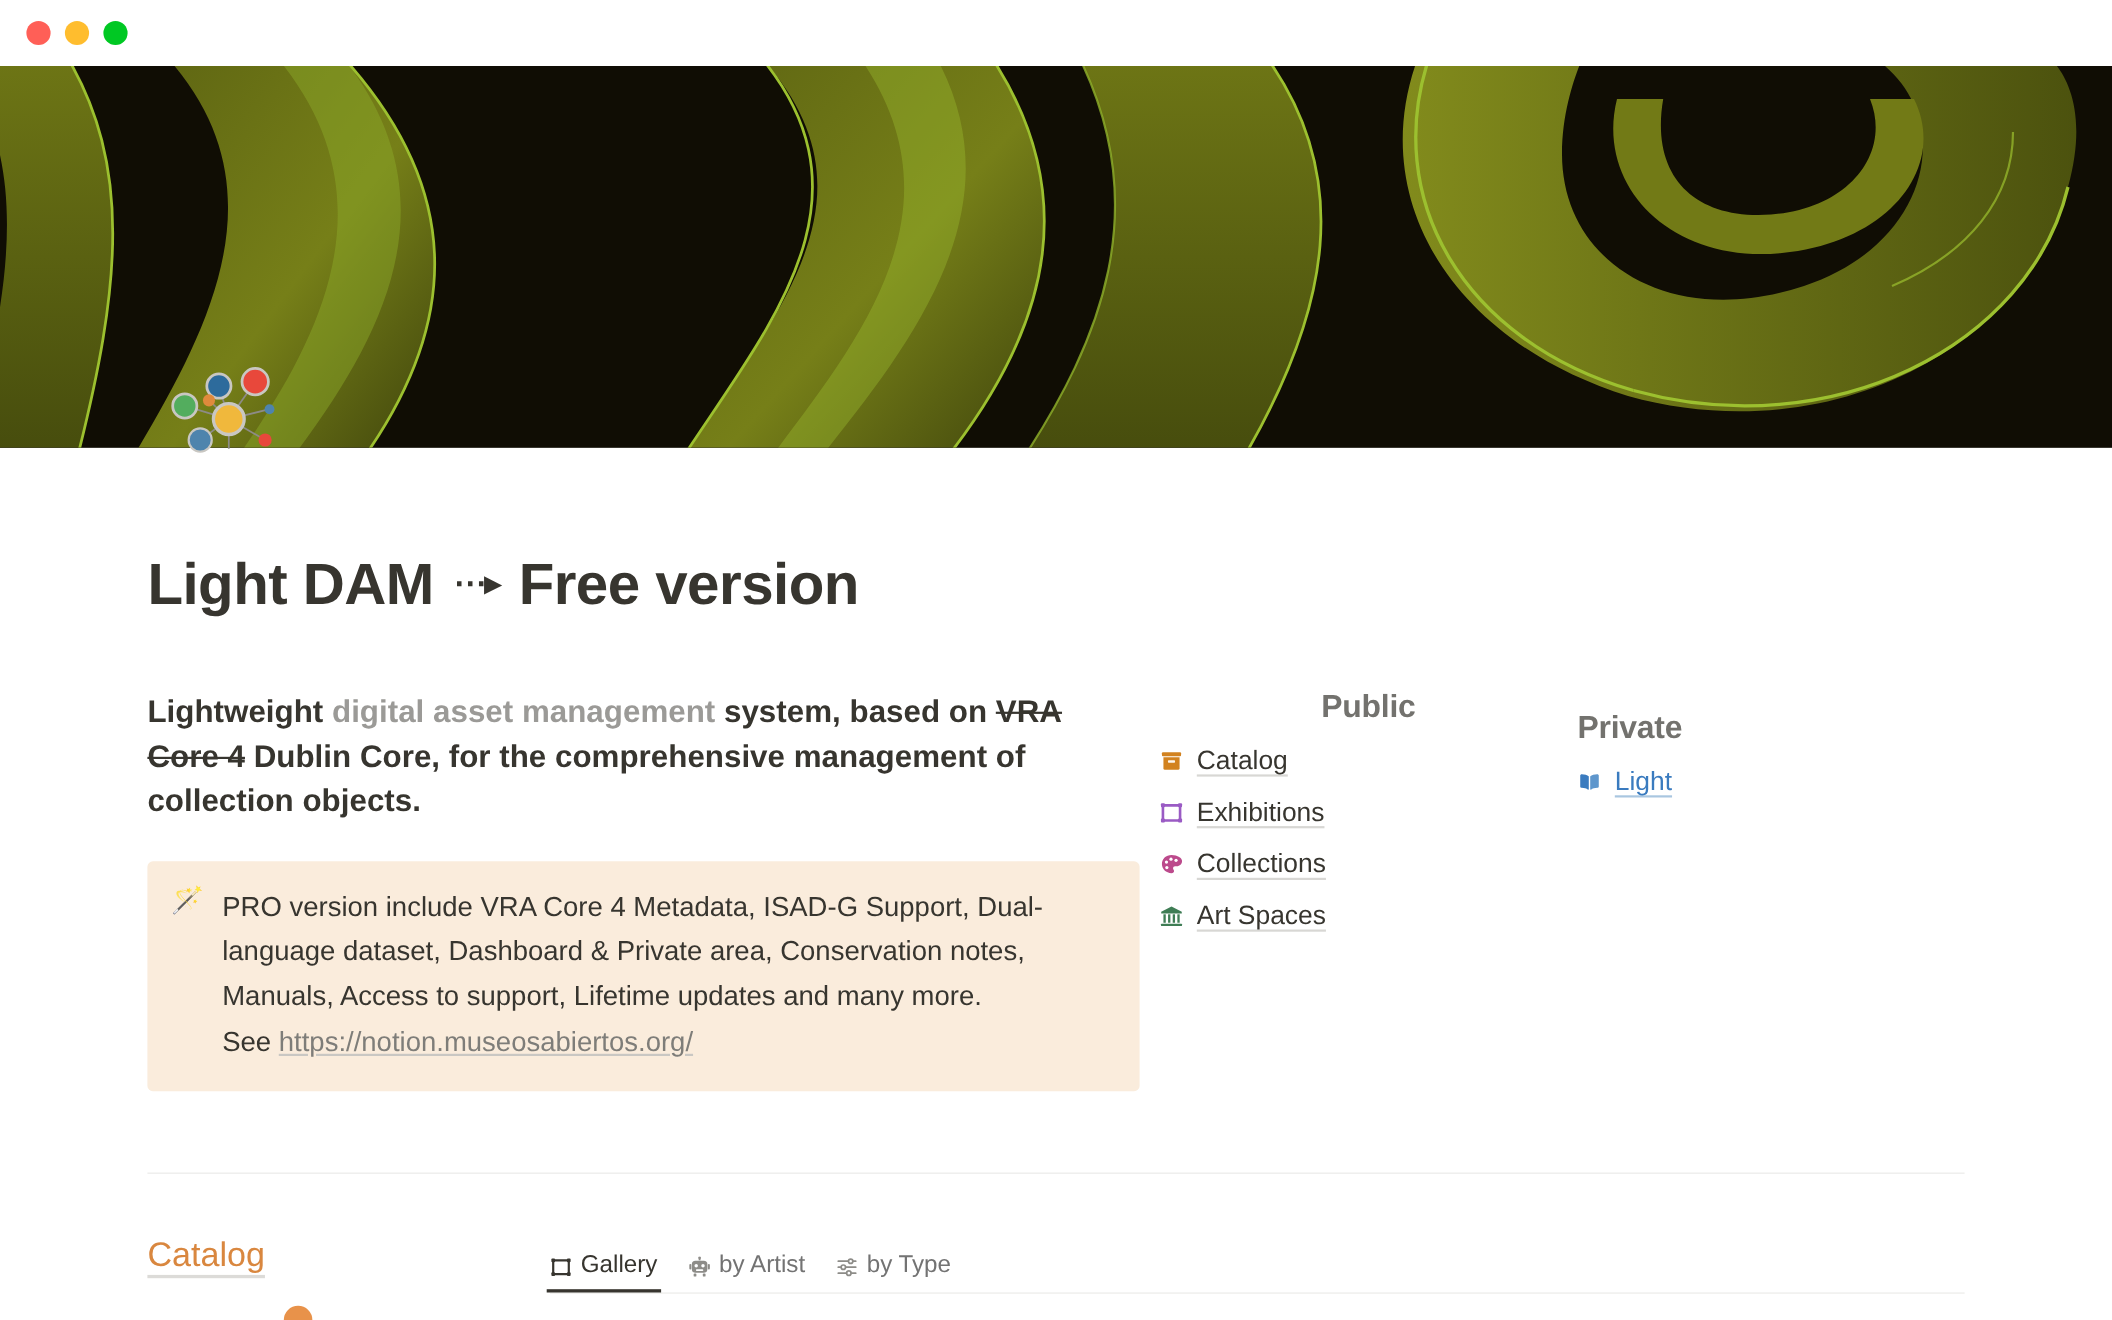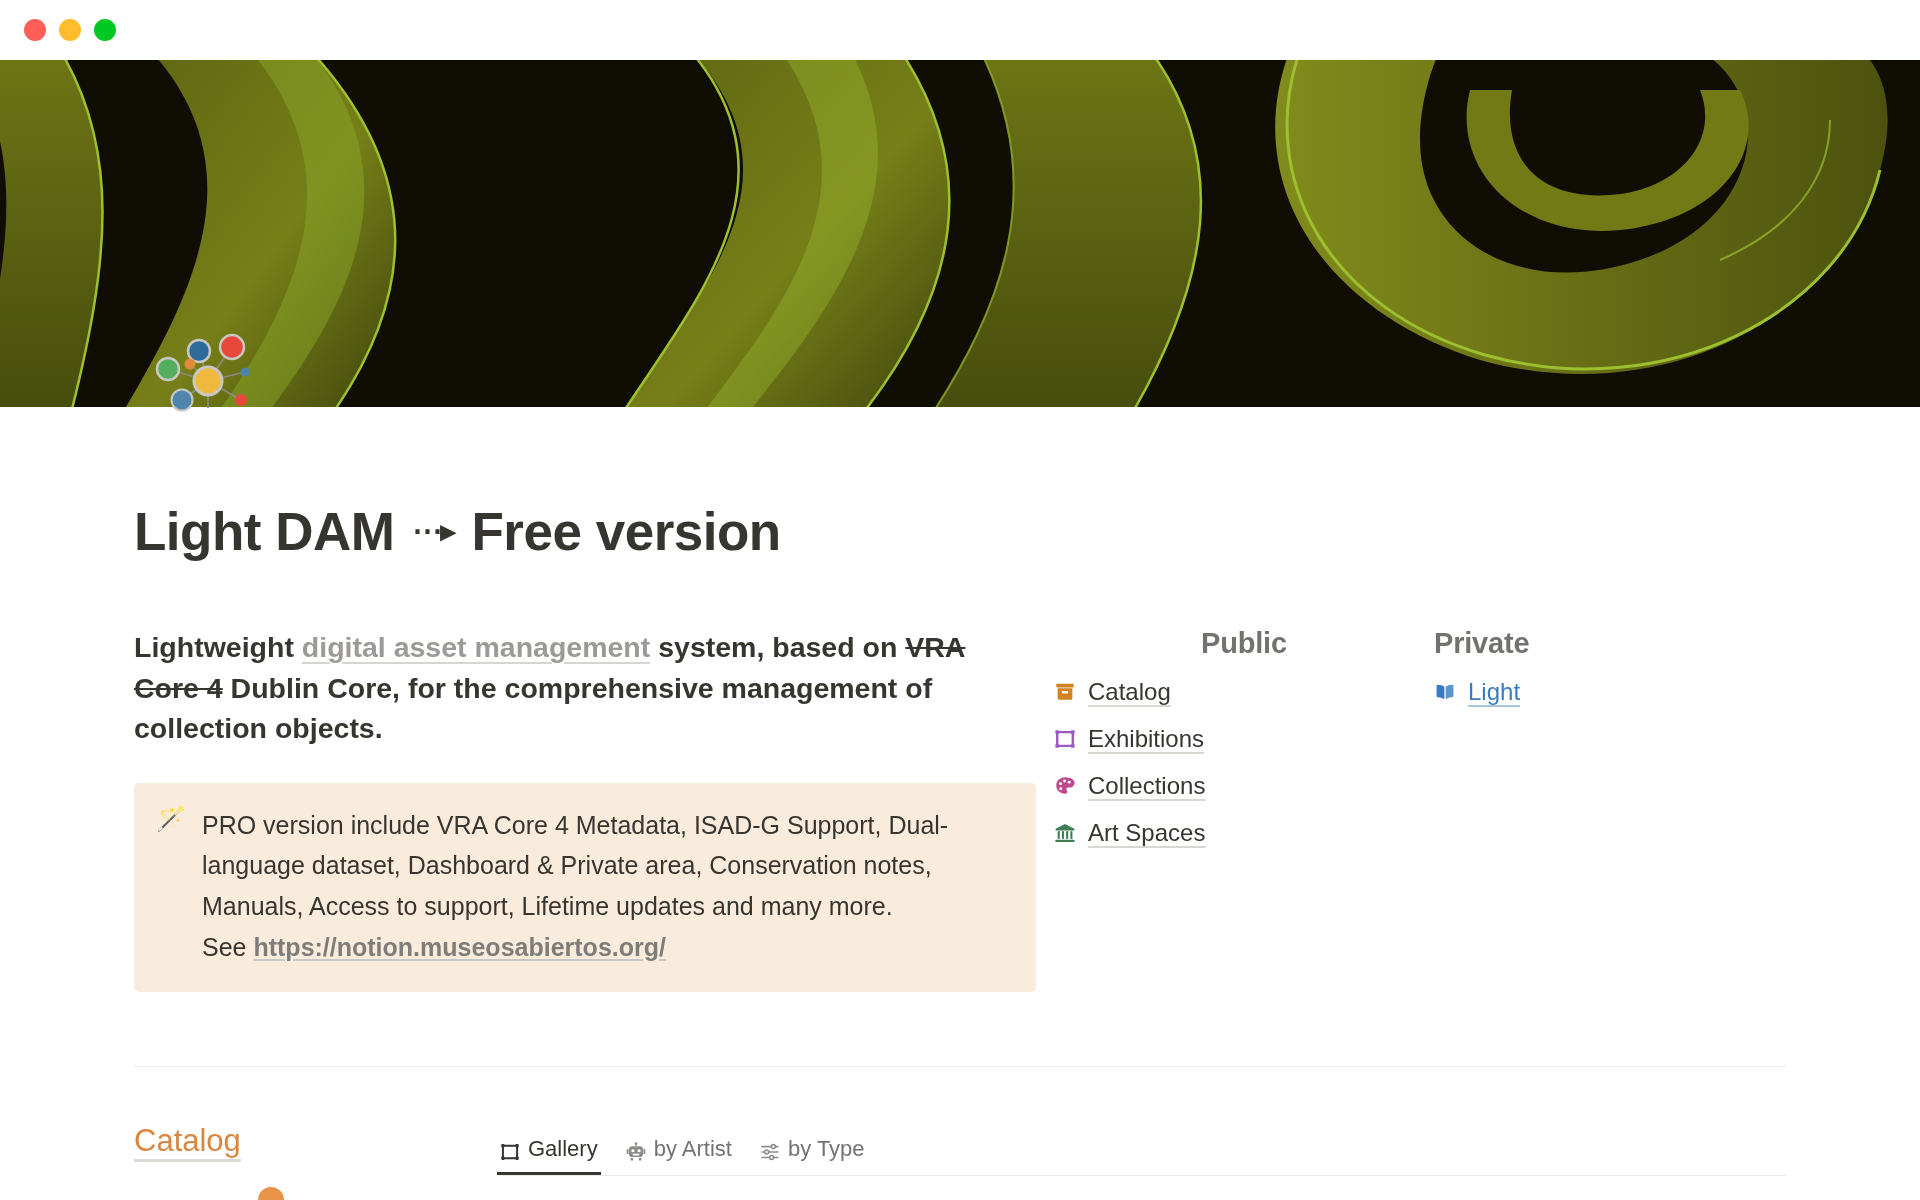--- a/index.html
+++ b/index.html
@@ -77,31 +77,30 @@
   }
 
   
   .cols {
     display: flex;
     margin-top: 66px;
     align-items: flex-start;
   }
   .col-desc { width: 920px; flex: none; padding-right: 30px; }
   .col-public { width: 380px; flex: none; text-align: center; }
-  .col-private { width: 380px; flex: none; }
+  .col-private { width: 380px; flex: none; margin-top: 19px; }
 
   .lead {
     font-size: 28.5px;
     line-height: 1.42;
     font-weight: bold;
     color: #37352f;
   }
   .lead .muted-link {
     color: #9b9a97;
-    text-decoration: underline;
     text-decoration-color: #d6d5d2;
     text-underline-offset: 5px;
   }
   .lead .strike {
     text-decoration: line-through;
     text-decoration-thickness: 2px;
     color: #37352f;
   }
 
   .callout {
@@ -118,21 +117,20 @@
   .callout-text {
     font-size: 25px;
     line-height: 1.63;
     color: #37352f;
   }
   .callout-text .url {
     color: #7e7d79;
     text-decoration: underline;
     text-decoration-color: #c9c7c3;
     text-underline-offset: 3px;
-    font-weight: bold;
   }
 
   .col-head {
     font-size: 29px;
     font-weight: bold;
     color: #73726e;
     margin-bottom: 18px;
     letter-spacing: -0.2px;
   }
   .link-row {

